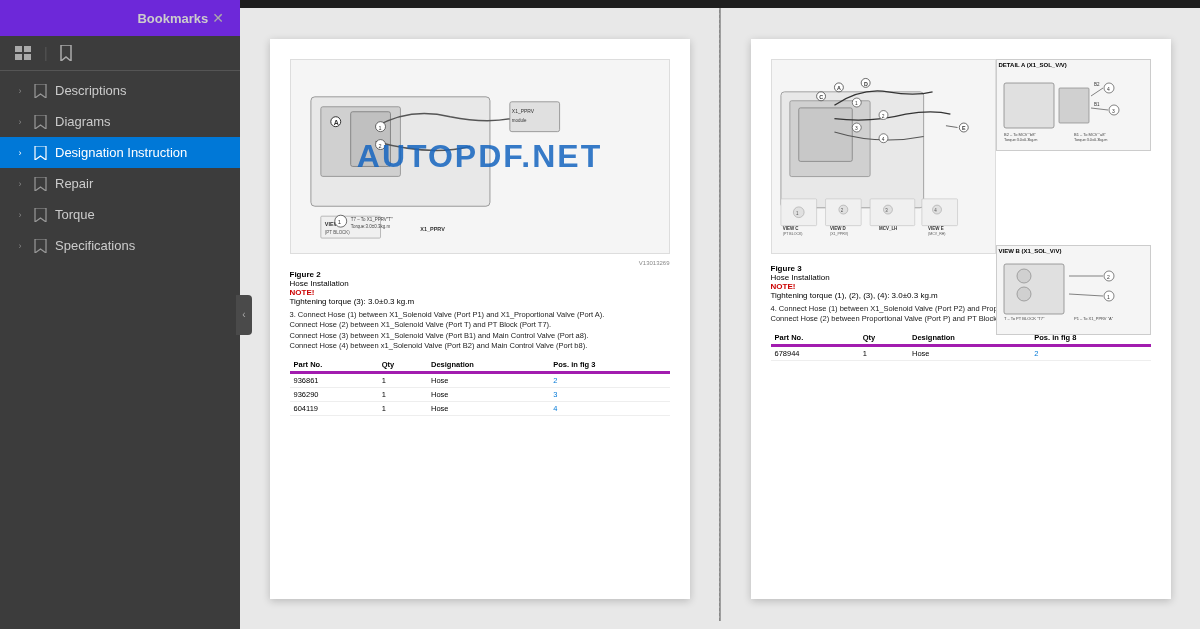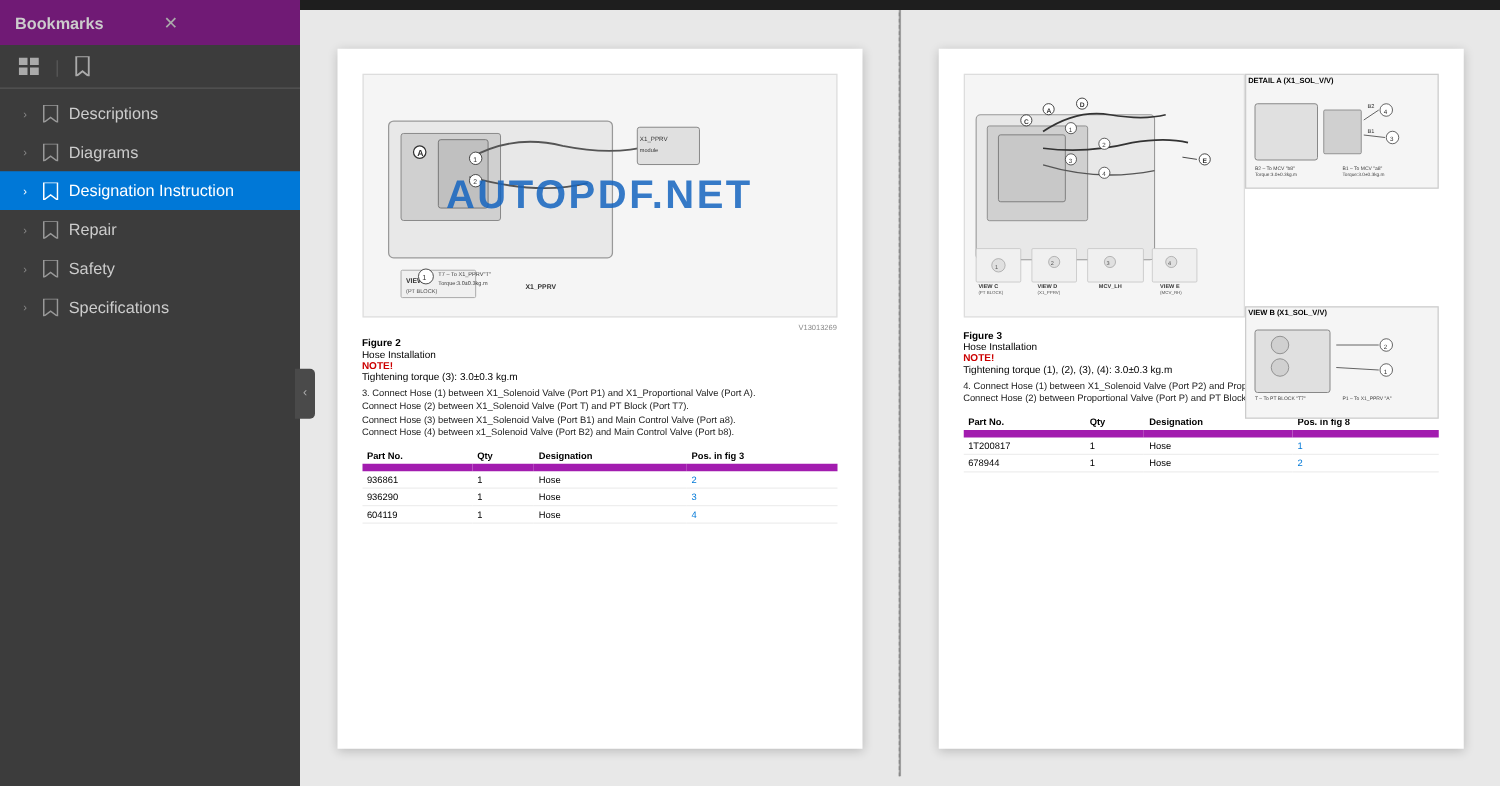--- a/index.html
+++ b/index.html
@@ -10,28 +10,27 @@
       width: 240px;
       min-width: 240px;
       background: #3c3c3c;
       display: flex;
       flex-direction: column;
       height: 629px;
       overflow: hidden;
     }
 
     #sidebar-header {
-      background: #701a75;
+      background: #6d28d9;
       color: #ccc;
       padding: 8px 12px;
       display: flex;
       align-items: center;
-      justify-content: flex-start;
+      justify-content: flex-end;
       height: 36px;
-      gap: 44px;
     }
 
     #sidebar-header-title {
       font-size: 13px;
       font-weight: 600;
       color: #ccc;
     }
 
     #sidebar-close-btn {
       background: none;
@@ -210,21 +209,21 @@
     .parts-table {
       width: 100%;
       border-collapse: collapse;
       font-size: 7.5px;
       margin-top: 4px;
     }
 
     .parts-table th {
       text-align: left;
       font-weight: bold;
-      border-bottom: 6px solid #a21caf;
+      border-bottom: 3px solid #a21caf;
       padding: 2px 4px;
     }
 
     .parts-table td {
       padding: 2px 4px;
       border-bottom: 1px solid #eee;
     }
 
     .parts-table td.pos-link { color: #0078d7; }
 
@@ -328,21 +327,21 @@
     <svg width="13" height="14" viewBox="0 0 13 14">
       <path d="M1,0 H12 V14 L6.5,10 L1,14 Z" fill="none" stroke="#999" stroke-width="1.2"></path>
     </svg>
     <span class="bookmark-label">Repair</span>
   </div>
       <div class="bookmark-item">
     <span class="bookmark-arrow">›</span>
     <svg width="13" height="14" viewBox="0 0 13 14">
       <path d="M1,0 H12 V14 L6.5,10 L1,14 Z" fill="none" stroke="#999" stroke-width="1.2"></path>
     </svg>
-    <span class="bookmark-label">Safety</span>
+    <span class="bookmark-label">Torque</span>
   </div>
       <div class="bookmark-item">
     <span class="bookmark-arrow">›</span>
     <svg width="13" height="14" viewBox="0 0 13 14">
       <path d="M1,0 H12 V14 L6.5,10 L1,14 Z" fill="none" stroke="#999" stroke-width="1.2"></path>
     </svg>
     <span class="bookmark-label">Specifications</span>
   </div>
     </div>
 </div>
@@ -572,26 +571,20 @@
         <table class="parts-table">
           <thead>
             <tr>
               <th>Part No.</th>
               <th>Qty</th>
               <th>Designation</th>
               <th>Pos. in fig 8</th>
             </tr>
           </thead>
           <tbody id="right-table-body">
-          <tr>
-    <td>1T200817</td>
-    <td>1</td>
-    <td>Hose</td>
-    <td class="pos-link">1</td>
-  </tr>
               <tr>
     <td>678944</td>
     <td>1</td>
     <td>Hose</td>
     <td class="pos-link">2</td>
   </tr>
             </tbody>
         </table>
       </div>
     </div>

